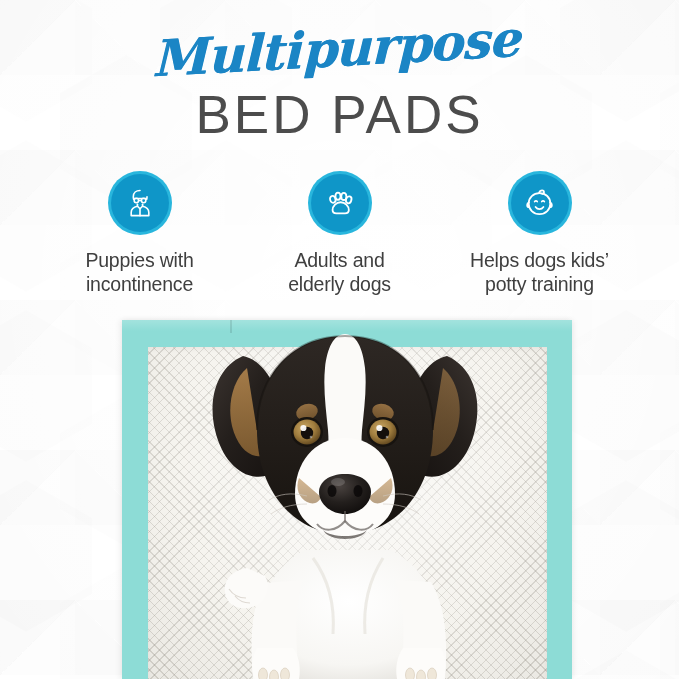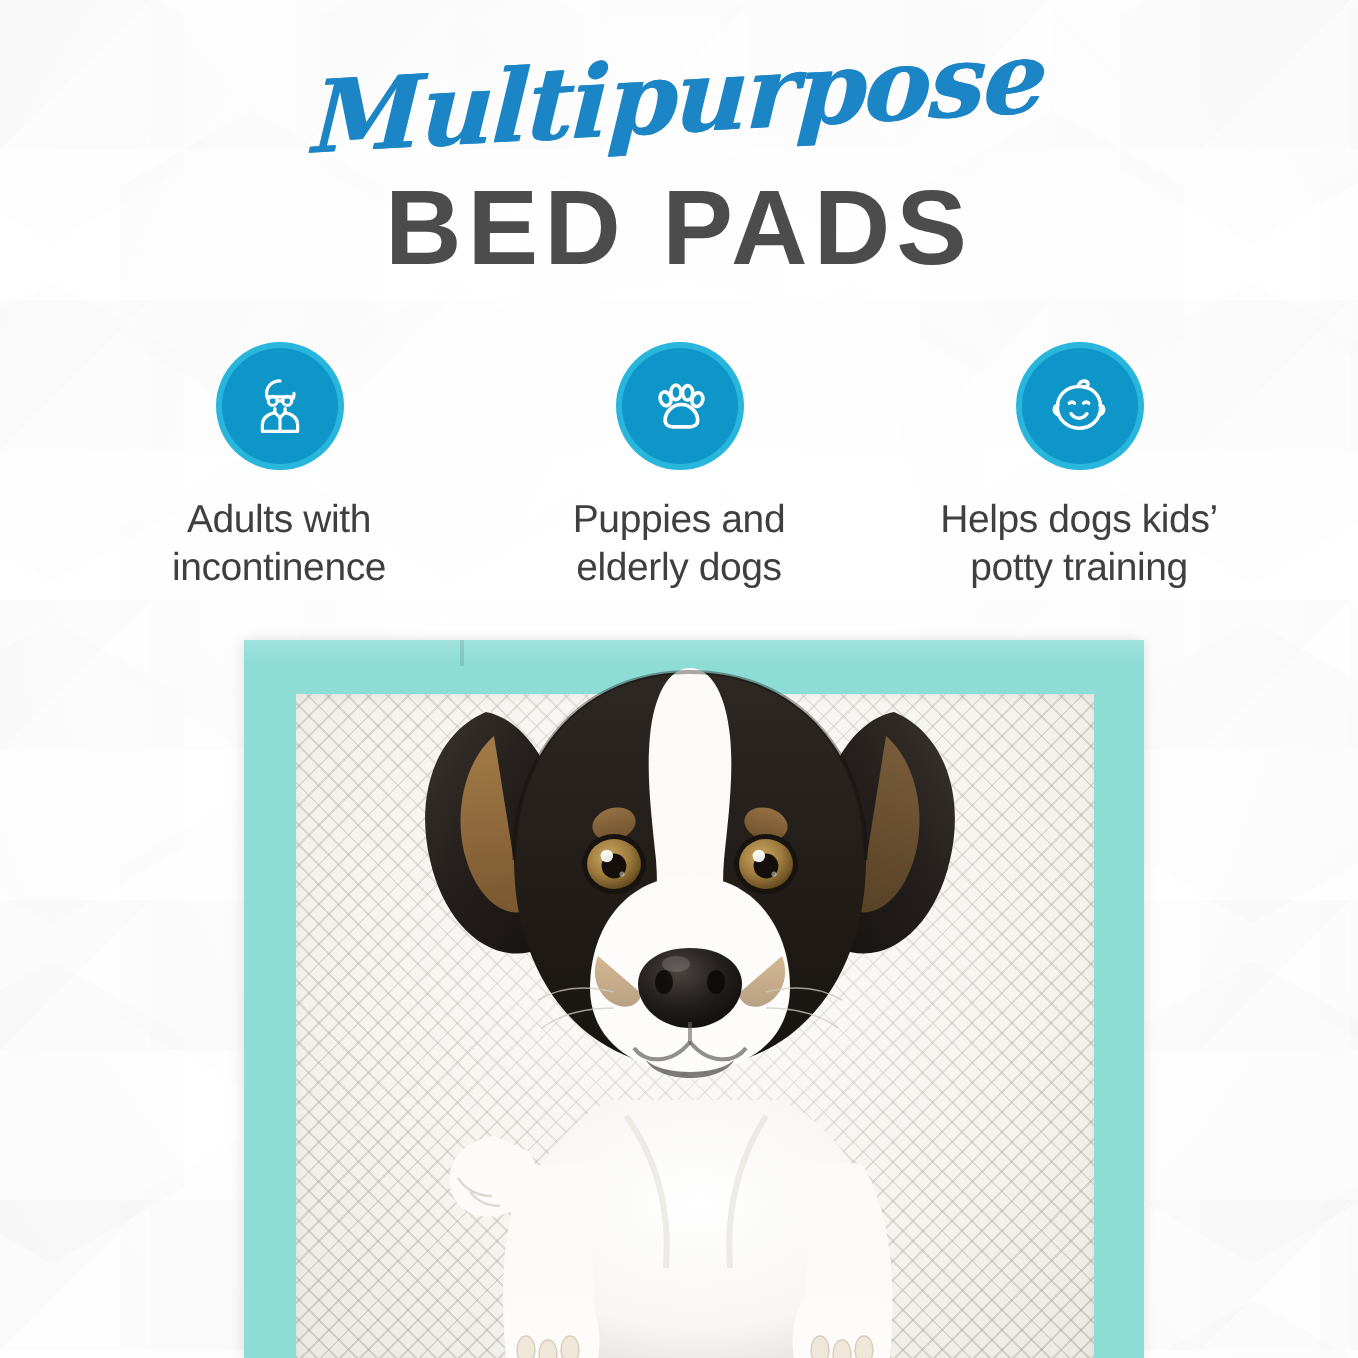--- a/index.html
+++ b/index.html
@@ -62,21 +62,21 @@
     transform: rotate(-3.2deg) skewX(-6deg);
     line-height: 1;
     text-shadow: 0.5px 0 0 #1b85c5;
   }
   .title-main {
     position: absolute;
     left: 0; right: 0;
     top: 88px;
     text-align: center;
     font-family: "Liberation Sans", sans-serif;
-    font-weight: 700;
+    font-weight: 400;
     font-size: 53px;
     letter-spacing: 3px;
     color: #4c4c4c;
     line-height: 1;
   }
 
   
   .features {
     position: absolute;
     left: 0;
@@ -214,37 +214,37 @@
             <circle cx="19.4" cy="13.6" r="2.1"></circle>
             <path d="M14.7 13.6h2.6"></path>
             <path d="M13.6 17.2v1.9"></path>
             <path d="M18.4 17.2v1.9"></path>
             <path d="M13.6 19.1 16 21.4l2.4-2.3"></path>
             <path d="M13.6 19.1c-3.6.8-5.9 2.8-5.9 5.8v3h16.6v-3c0-3-2.3-5-5.9-5.8"></path>
             <path d="M16 21.4v6.5"></path>
           </svg>
         </span>
       </div>
-      <div class="feature-label">Adults with
+      <div class="feature-label">Puppies with
 incontinence</div>
     </div>
 
     <div class="feature">
       <div class="feature-badge">
         <span>
           <svg width="34" height="34" viewBox="0 0 32 32" fill="none" stroke="#ffffff" stroke-width="1.7" stroke-linecap="round" stroke-linejoin="round">
             <ellipse cx="9.2" cy="12.6" rx="2.5" ry="3.3" transform="rotate(-18 9.2 12.6)"></ellipse>
             <ellipse cx="14.1" cy="9.6" rx="2.4" ry="3.4"></ellipse>
             <ellipse cx="19.6" cy="9.8" rx="2.4" ry="3.4"></ellipse>
             <ellipse cx="24.2" cy="13.0" rx="2.5" ry="3.3" transform="rotate(18 24.2 13.0)"></ellipse>
             <path d="M16.6 15.3c-4.1 0-7.6 3.6-7.6 7.4 0 2.1 1.6 3.1 3.6 3.1h8.1c2 0 3.6-1 3.6-3.1 0-3.8-3.5-7.4-7.7-7.4z"></path>
           </svg>
         </span>
       </div>
-      <div class="feature-label">Puppies and
+      <div class="feature-label">Adults and
 elderly dogs</div>
     </div>
 
     <div class="feature">
       <div class="feature-badge">
         <span>
           <svg width="35" height="35" viewBox="0 0 32 32" fill="none" stroke="#ffffff" stroke-width="1.6" stroke-linecap="round" stroke-linejoin="round">
             <path d="M16 6.6c-5.6 0-9.9 3.9-9.9 9.4S10.4 25.7 16 25.7s9.9-3.9 9.9-9.7S21.6 6.6 16 6.6z"></path>
             <path d="M6.4 15.2c-1 .2-1.7 1-1.7 2.1 0 1.2.9 2.1 2 2.1"></path>
             <path d="M25.6 15.2c1 .2 1.7 1 1.7 2.1 0 1.2-.9 2.1-2 2.1"></path>

